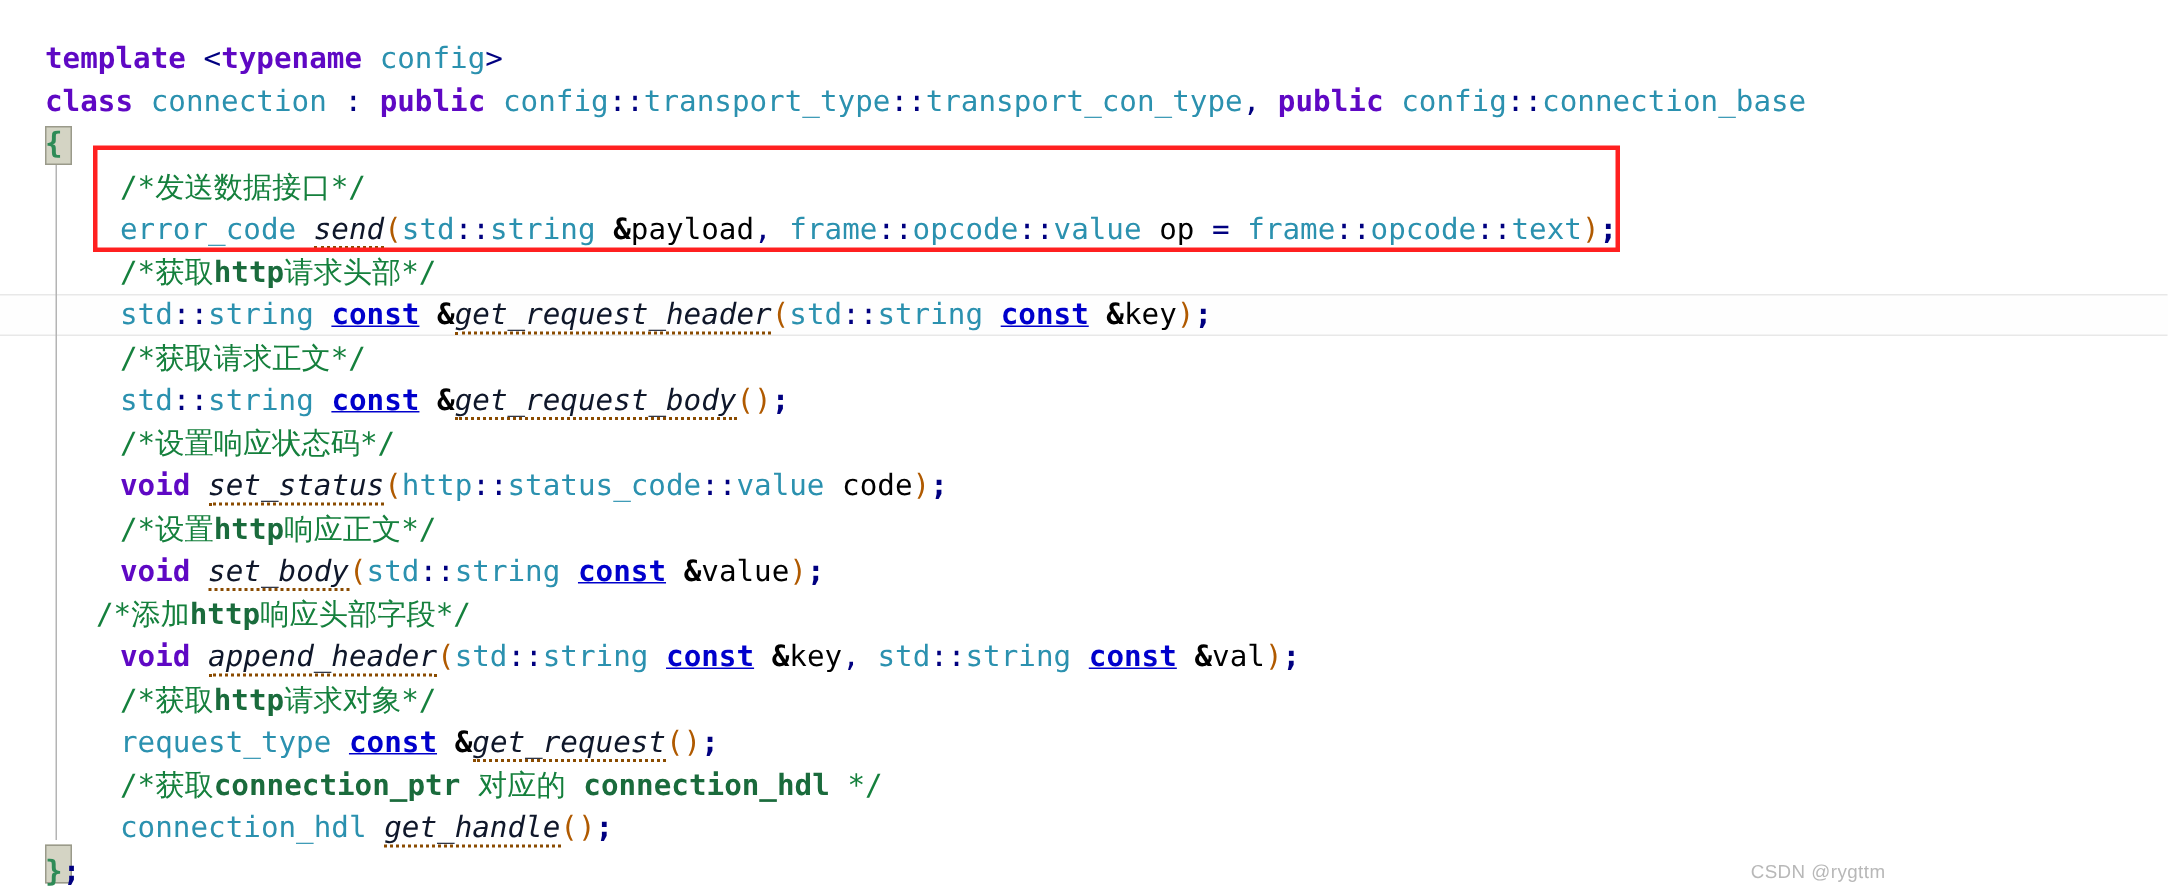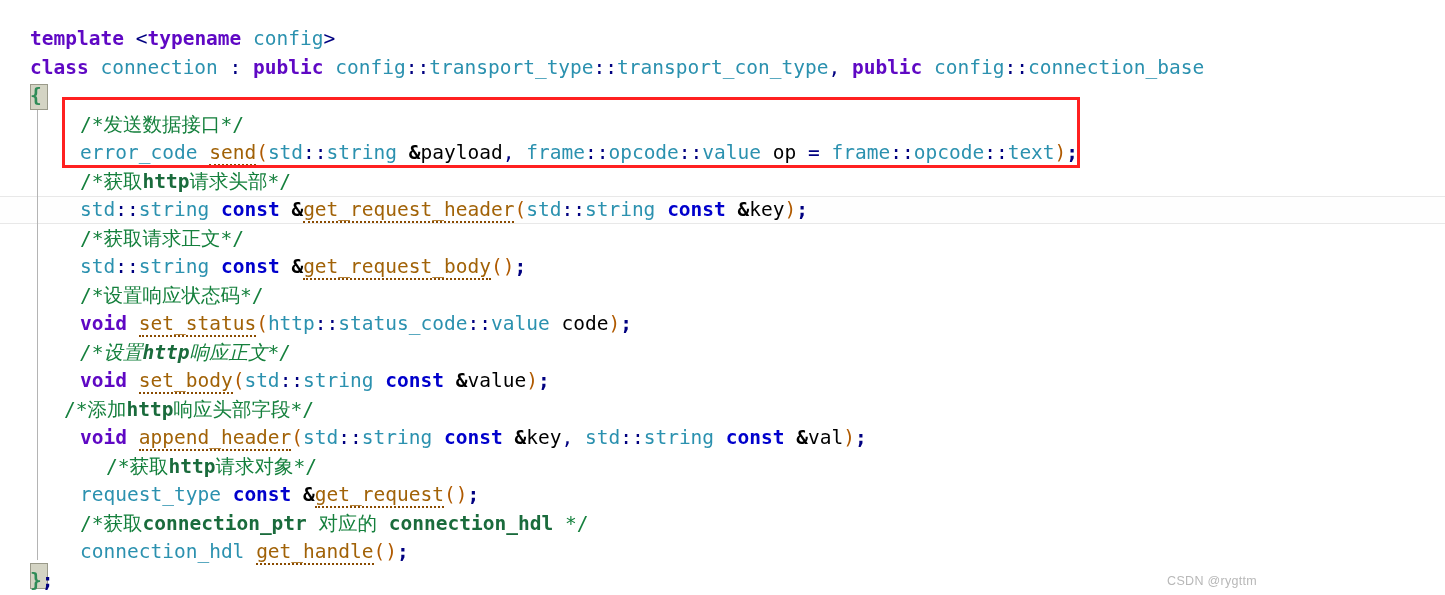--- a/index.html
+++ b/index.html
@@ -62,23 +62,23 @@
   
   .kw       { color: #5f08c4; font-weight: bold; }   
   .type     { color: #2b91af; }                       
   .plain    { color: #000000; }
   .cmt      { color: #15803d; }                       
   .cmt-bold { color: #1a6b3c; font-weight: bold; }
   .op       { color: #000080; }
   .punct    { color: #b05a00; }                       
   .ident    { color: #000000; }
   .amp      { color: #000000; font-weight: bold; }
-  .blue     { color: #0000cc; font-weight: bold; }
+  .blue     { color: #0000cc; font-weight: bold; text-decoration: underline; }
   .semi     { color: #000080; font-weight: bold; }
-  .name-fn  { color: #a16207; border-bottom: 2px dotted #8a4b00; }
+  .name-fn  { color: #0f172a; border-bottom: 2px dotted #8a4b00; font-style: italic; }
 
   
   .brace-hl {
     position: absolute;
     background: #d4d4c4;
     border: 1px solid #9a9a8a;
     box-sizing: border-box;
   }
 
   
@@ -119,25 +119,25 @@
       <div class="line" style="top: 53.5px; left: 30px;"><span class="kw">class</span><span class="plain"> </span><span class="type">connection</span><span class="op"> : </span><span class="kw">public</span><span class="plain"> </span><span class="type">config</span><span class="op">::</span><span class="type">transport_type</span><span class="op">::</span><span class="type">transport_con_type</span><span class="op">, </span><span class="kw">public</span><span class="plain"> </span><span class="type">config</span><span class="op">::</span><span class="type">connection_base</span></div>
       <div class="line" style="top: 82px; left: 30px;"><span style="color: rgb(46, 139, 87); font-weight: bold;">{</span></div>
       <div class="line" style="top: 110.5px; left: 80px;"><span class="cmt">/*发送数据接口*/</span></div>
       <div class="line" style="top: 139px; left: 80px;"><span class="type">error_code</span><span class="plain"> </span><span class="name-fn">send</span><span class="punct">(</span><span class="type">std</span><span class="op">::</span><span class="type">string</span><span class="plain"> </span><span class="amp">&amp;</span><span class="ident">payload</span><span class="op">, </span><span class="type">frame</span><span class="op">::</span><span class="type">opcode</span><span class="op">::</span><span class="type">value</span><span class="plain"> </span><span class="ident">op</span><span class="op"> = </span><span class="type">frame</span><span class="op">::</span><span class="type">opcode</span><span class="op">::</span><span class="type">text</span><span class="punct">)</span><span class="semi">;</span></div>
       <div class="line" style="top: 167.5px; left: 80px;"><span class="cmt">/*获取</span><span class="cmt-bold">http</span><span class="cmt">请求头部*/</span></div>
       <div class="line" style="top: 196px; left: 80px;"><span class="type">std</span><span class="op">::</span><span class="type">string</span><span class="plain"> </span><span class="blue">const</span><span class="plain"> </span><span class="amp">&amp;</span><span class="name-fn">get_request_header</span><span class="punct">(</span><span class="type">std</span><span class="op">::</span><span class="type">string</span><span class="plain"> </span><span class="blue">const</span><span class="plain"> </span><span class="amp">&amp;</span><span class="ident">key</span><span class="punct">)</span><span class="semi">;</span></div>
       <div class="line" style="top: 224.5px; left: 80px;"><span class="cmt">/*获取请求正文*/</span></div>
       <div class="line" style="top: 253px; left: 80px;"><span class="type">std</span><span class="op">::</span><span class="type">string</span><span class="plain"> </span><span class="blue">const</span><span class="plain"> </span><span class="amp">&amp;</span><span class="name-fn">get_request_body</span><span class="punct">()</span><span class="semi">;</span></div>
       <div class="line" style="top: 281.5px; left: 80px;"><span class="cmt">/*设置响应状态码*/</span></div>
       <div class="line" style="top: 310px; left: 80px;"><span class="kw">void</span><span class="plain"> </span><span class="name-fn">set_status</span><span class="punct">(</span><span class="type">http</span><span class="op">::</span><span class="type">status_code</span><span class="op">::</span><span class="type">value</span><span class="plain"> </span><span class="ident">code</span><span class="punct">)</span><span class="semi">;</span></div>
-      <div class="line" style="top: 338.5px; left: 80px; font-style: italic;"><span class="cmt">/*设置</span><span class="cmt-bold">http</span><span class="cmt">响应正文*/</span></div>
+      <div class="line" style="top: 338.5px; left: 80px;"><span class="cmt">/*设置</span><span class="cmt-bold">http</span><span class="cmt">响应正文*/</span></div>
       <div class="line" style="top: 367px; left: 80px;"><span class="kw">void</span><span class="plain"> </span><span class="name-fn">set_body</span><span class="punct">(</span><span class="type">std</span><span class="op">::</span><span class="type">string</span><span class="plain"> </span><span class="blue">const</span><span class="plain"> </span><span class="amp">&amp;</span><span class="ident">value</span><span class="punct">)</span><span class="semi">;</span></div>
       <div class="line" style="top: 395.5px; left: 64px;"><span class="cmt">/*添加</span><span class="cmt-bold">http</span><span class="cmt">响应头部字段*/</span></div>
       <div class="line" style="top: 424px; left: 80px;"><span class="kw">void</span><span class="plain"> </span><span class="name-fn">append_header</span><span class="punct">(</span><span class="type">std</span><span class="op">::</span><span class="type">string</span><span class="plain"> </span><span class="blue">const</span><span class="plain"> </span><span class="amp">&amp;</span><span class="ident">key</span><span class="op">, </span><span class="type">std</span><span class="op">::</span><span class="type">string</span><span class="plain"> </span><span class="blue">const</span><span class="plain"> </span><span class="amp">&amp;</span><span class="ident">val</span><span class="punct">)</span><span class="semi">;</span></div>
-      <div class="line" style="top: 452.5px; left: 80px; margin-left: 26px;"><span class="cmt">/*获取</span><span class="cmt-bold">http</span><span class="cmt">请求对象*/</span></div>
+      <div class="line" style="top: 452.5px; left: 80px;"><span class="cmt">/*获取</span><span class="cmt-bold">http</span><span class="cmt">请求对象*/</span></div>
       <div class="line" style="top: 481px; left: 80px;"><span class="type">request_type</span><span class="plain"> </span><span class="blue">const</span><span class="plain"> </span><span class="amp">&amp;</span><span class="name-fn">get_request</span><span class="punct">()</span><span class="semi">;</span></div>
       <div class="line" style="top: 509.5px; left: 80px;"><span class="cmt">/*获取</span><span class="cmt-bold">connection_ptr</span><span class="cmt"> 对应的 </span><span class="cmt-bold">connection_hdl</span><span class="cmt"> */</span></div>
       <div class="line" style="top: 538px; left: 80px;"><span class="type">connection_hdl</span><span class="plain"> </span><span class="name-fn">get_handle</span><span class="punct">()</span><span class="semi">;</span></div>
       <div class="line" style="top: 566.5px; left: 30px;"><span style="color: rgb(46, 139, 87); font-weight: bold;">}</span><span class="semi">;</span></div>
     </div>
 
   <div class="red-box" style="left:62px; top:97px; width:1018px; height:71px;"></div>
 
   <div class="watermark">CSDN @rygttm</div>
 </div>

